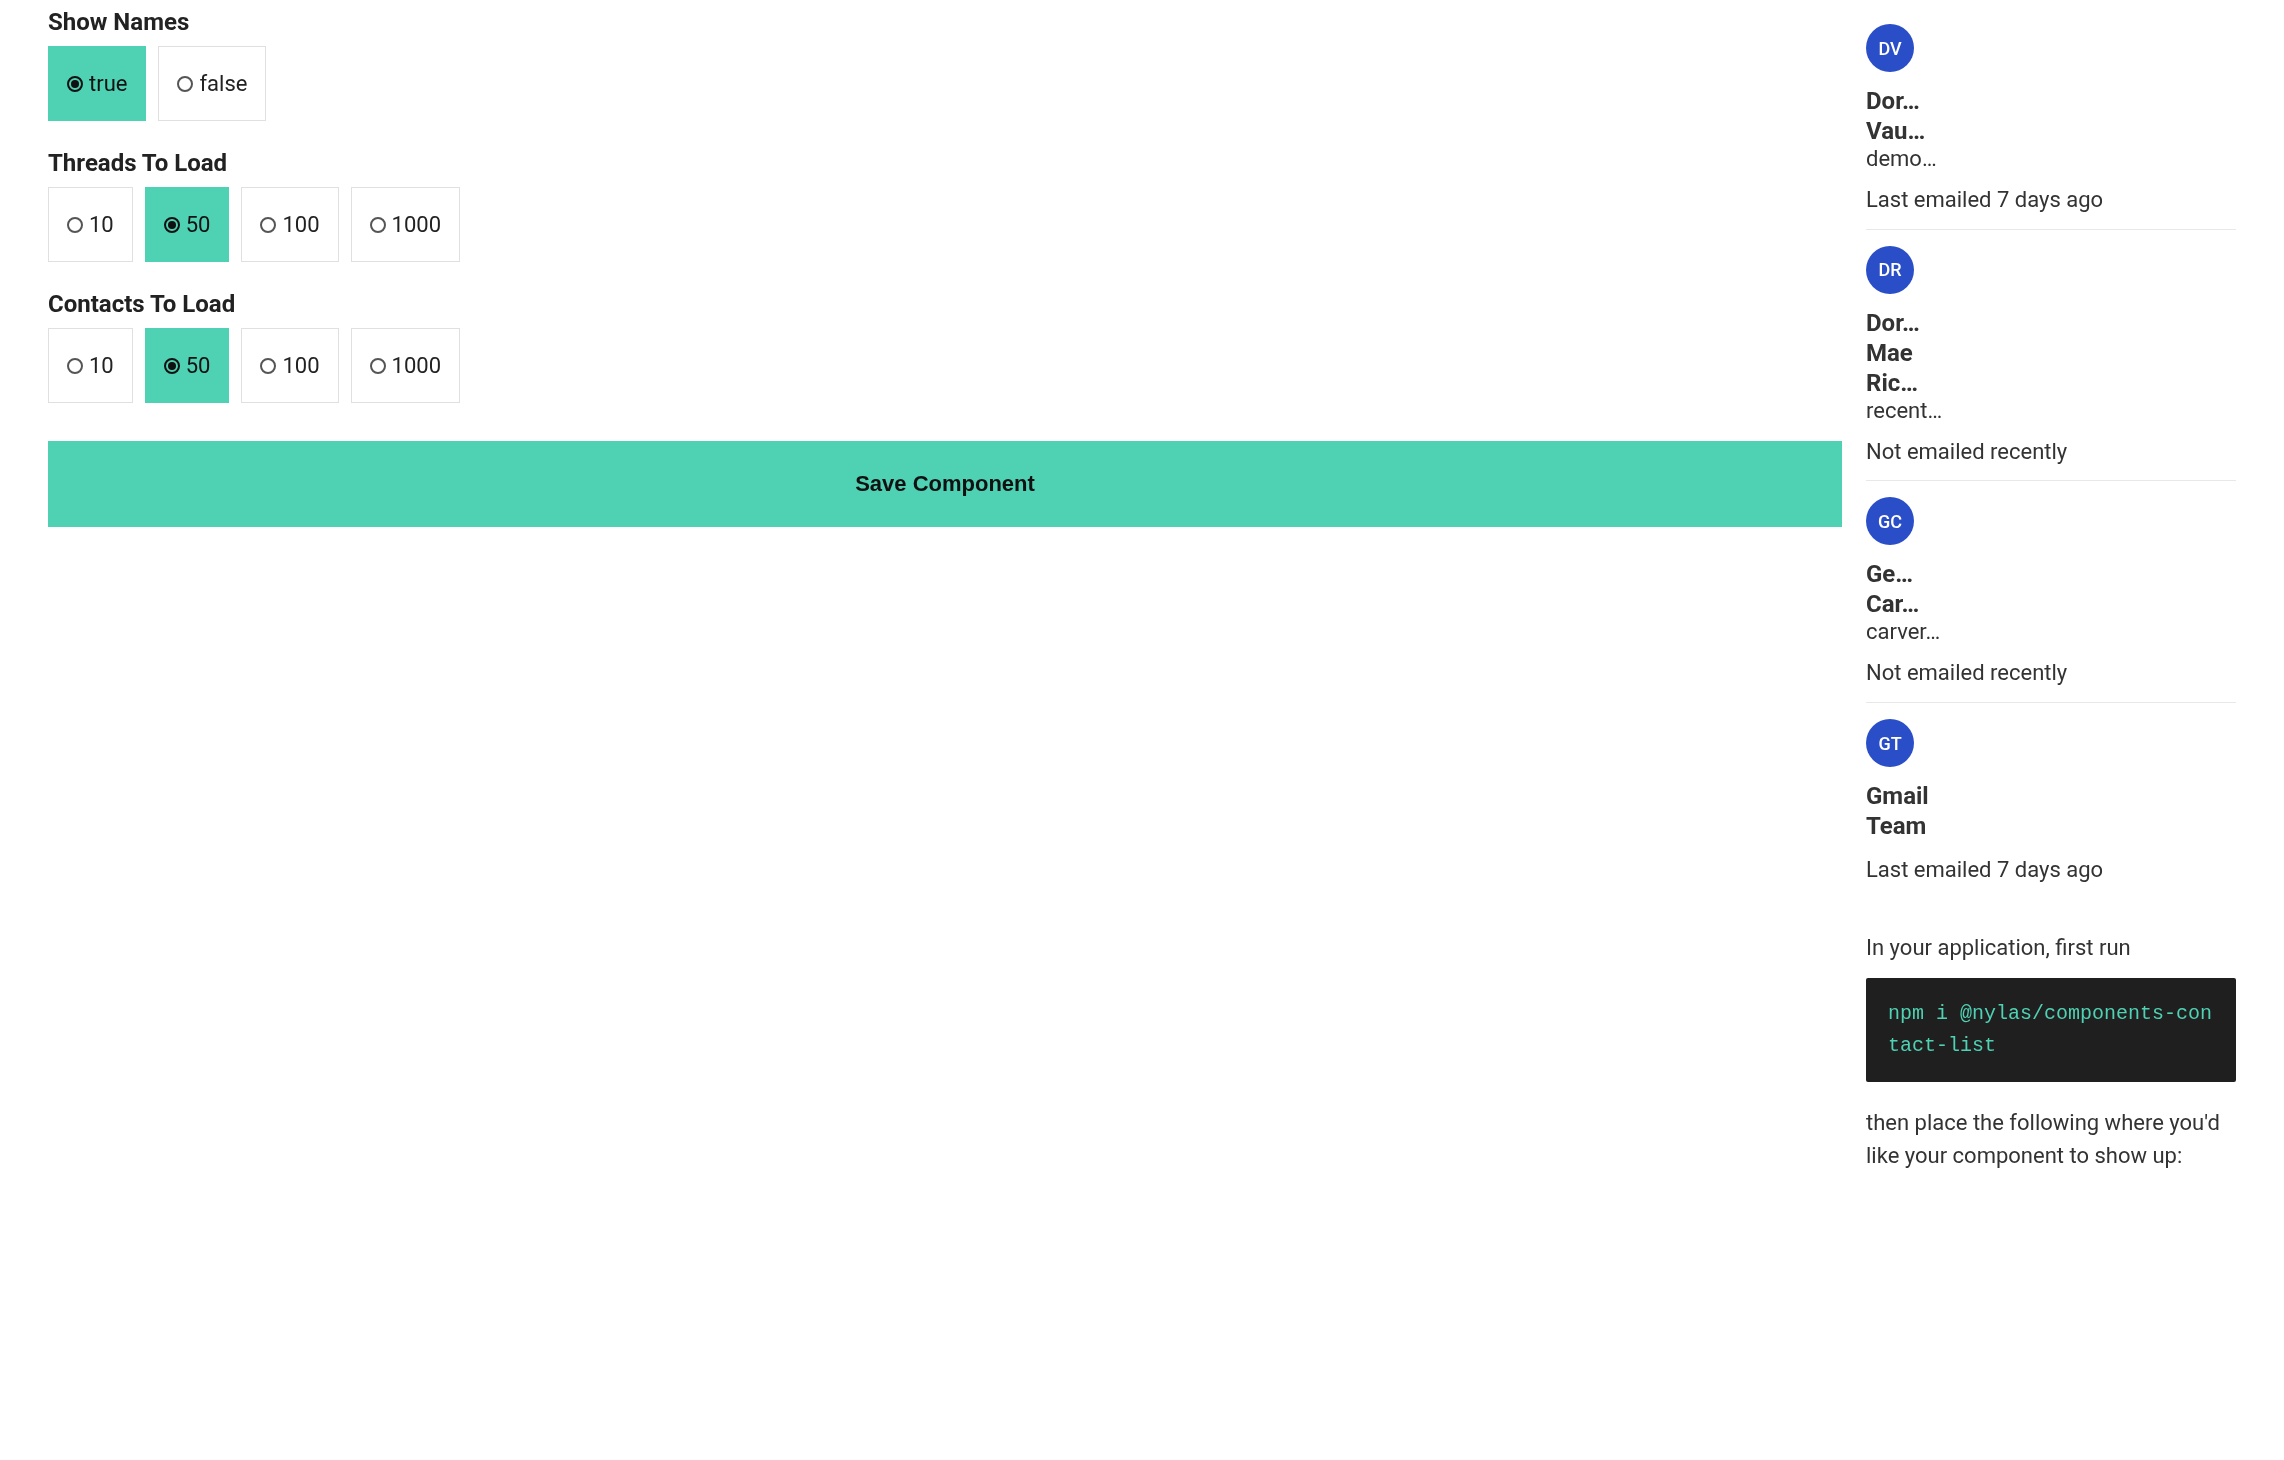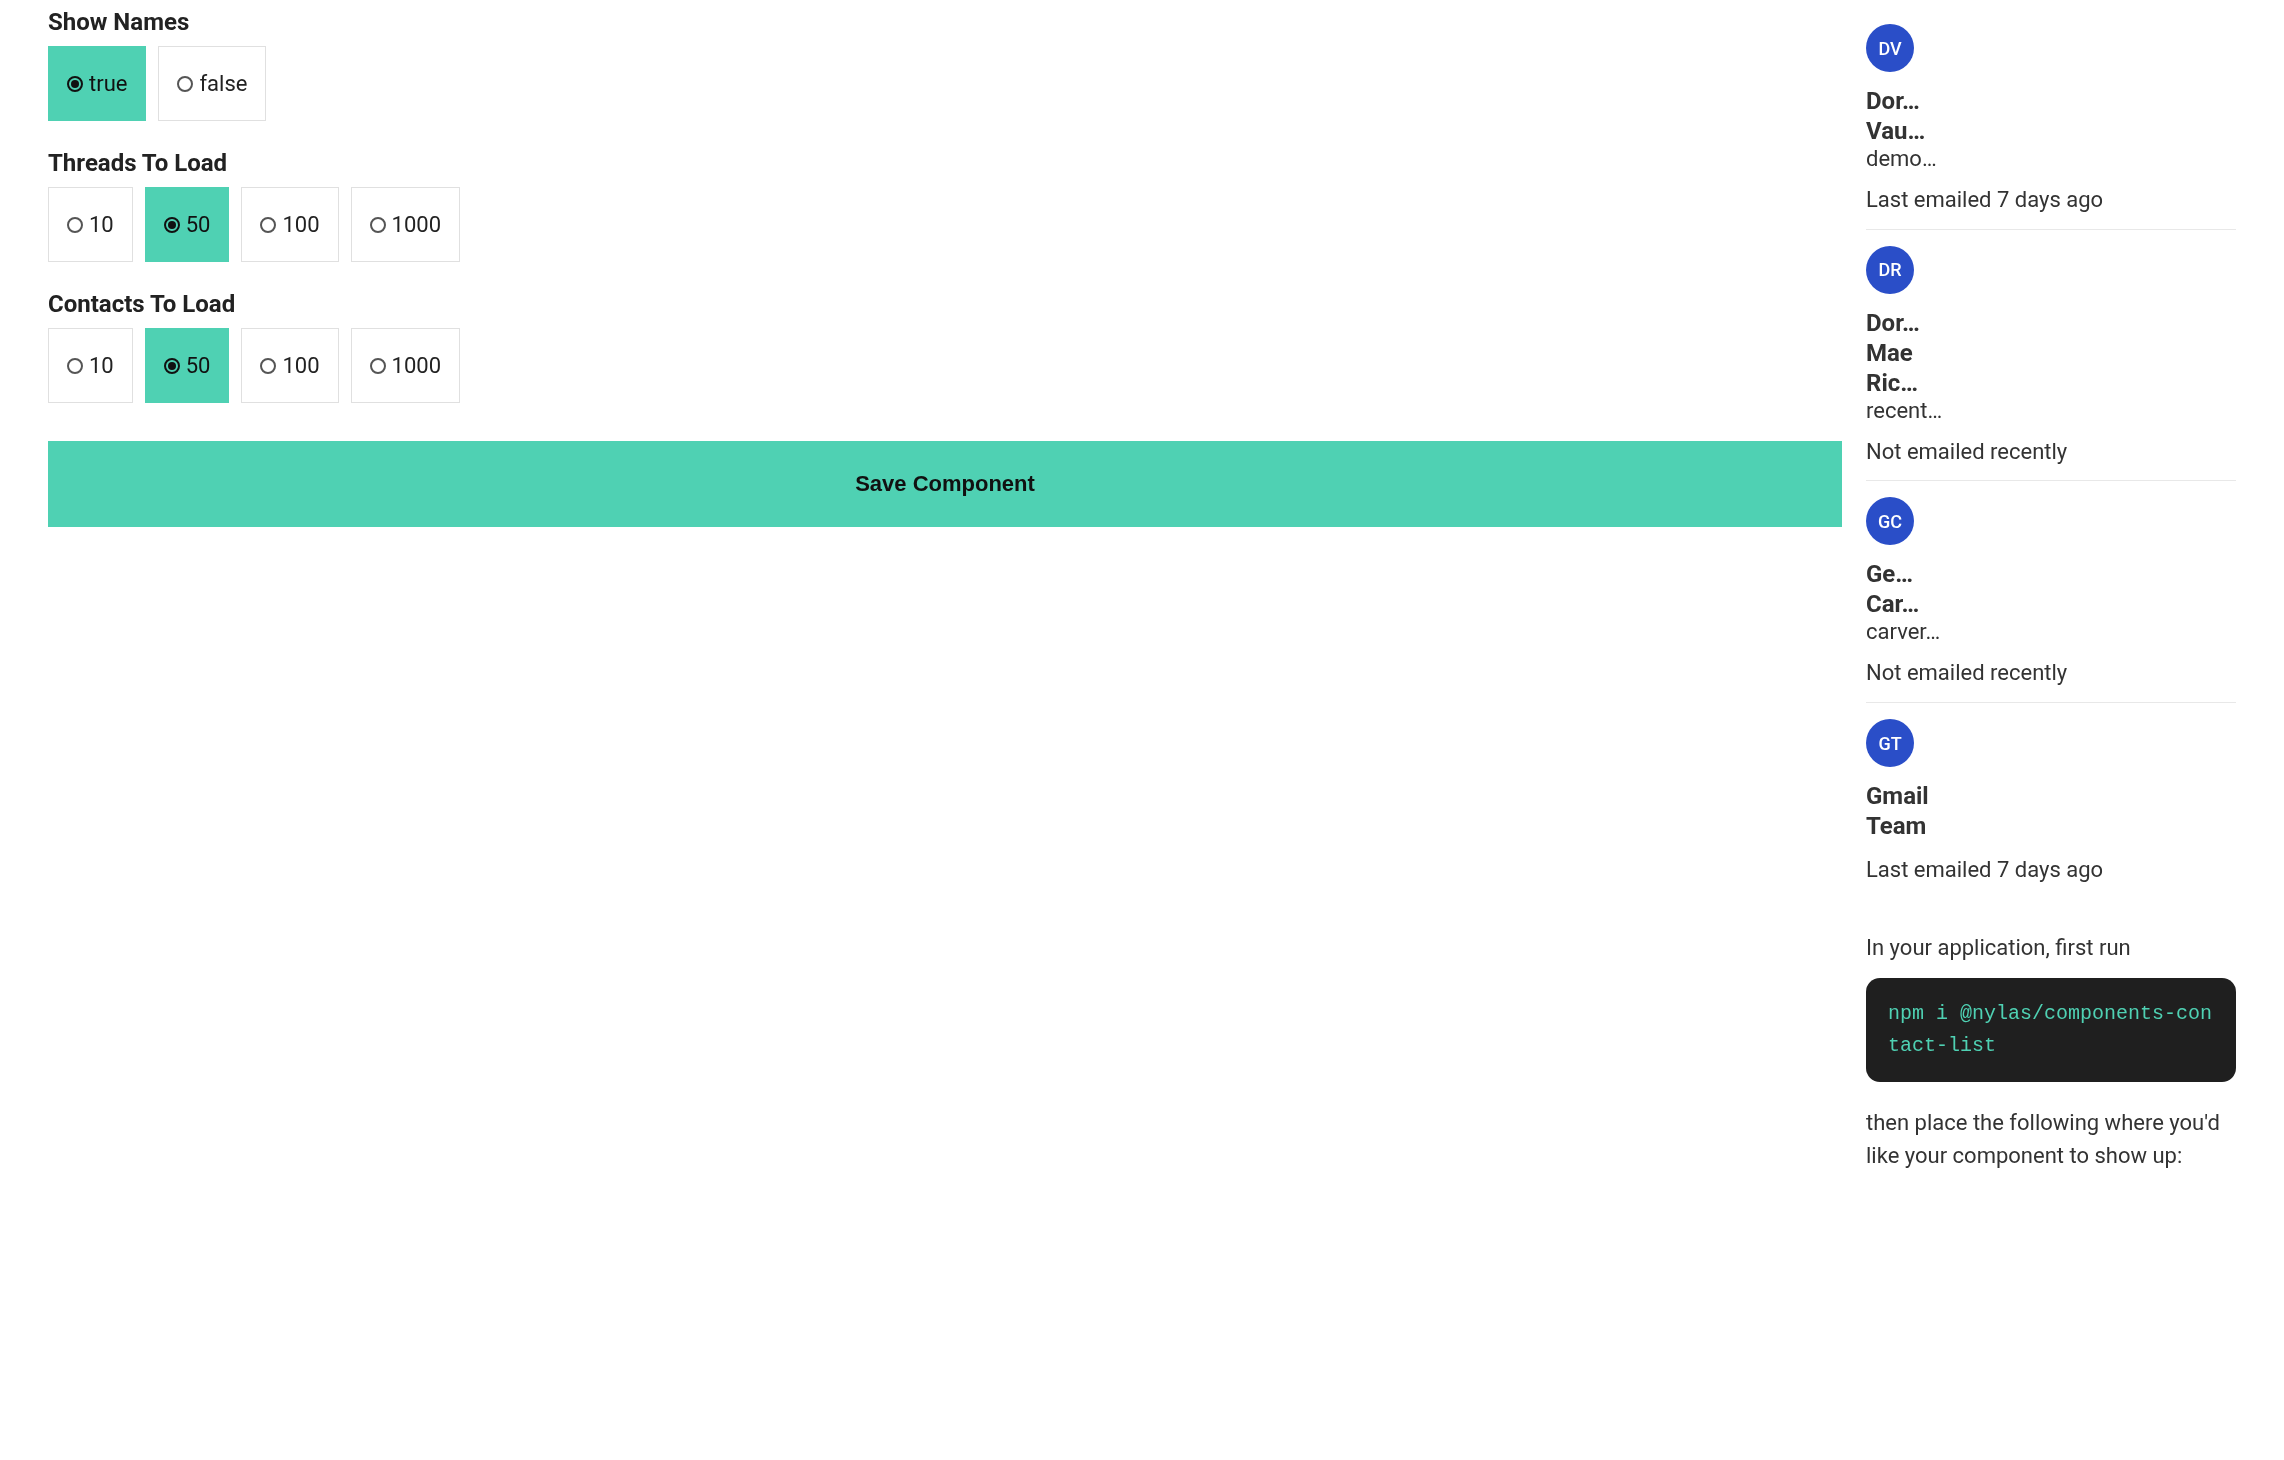--- a/index.html
+++ b/index.html
@@ -153,21 +153,21 @@
       margin-top: 24px;
     }
     .code-block {
       background: #1f1f1f;
       color: #4fd1b3;
       font-family: "SFMono-Regular", Consolas, "Liberation Mono", Menlo, monospace;
       font-size: 20px;
       padding: 20px 22px;
       line-height: 1.6;
       word-break: break-all;
-      border-radius: 14px;
+      border-radius: 2px;
     }
   </style>
 </head>
 <body>
 
 <div class="layout">
   <div class="left">
 
     <div class="setting-group">
       <div class="setting-label">Show Names</div>

